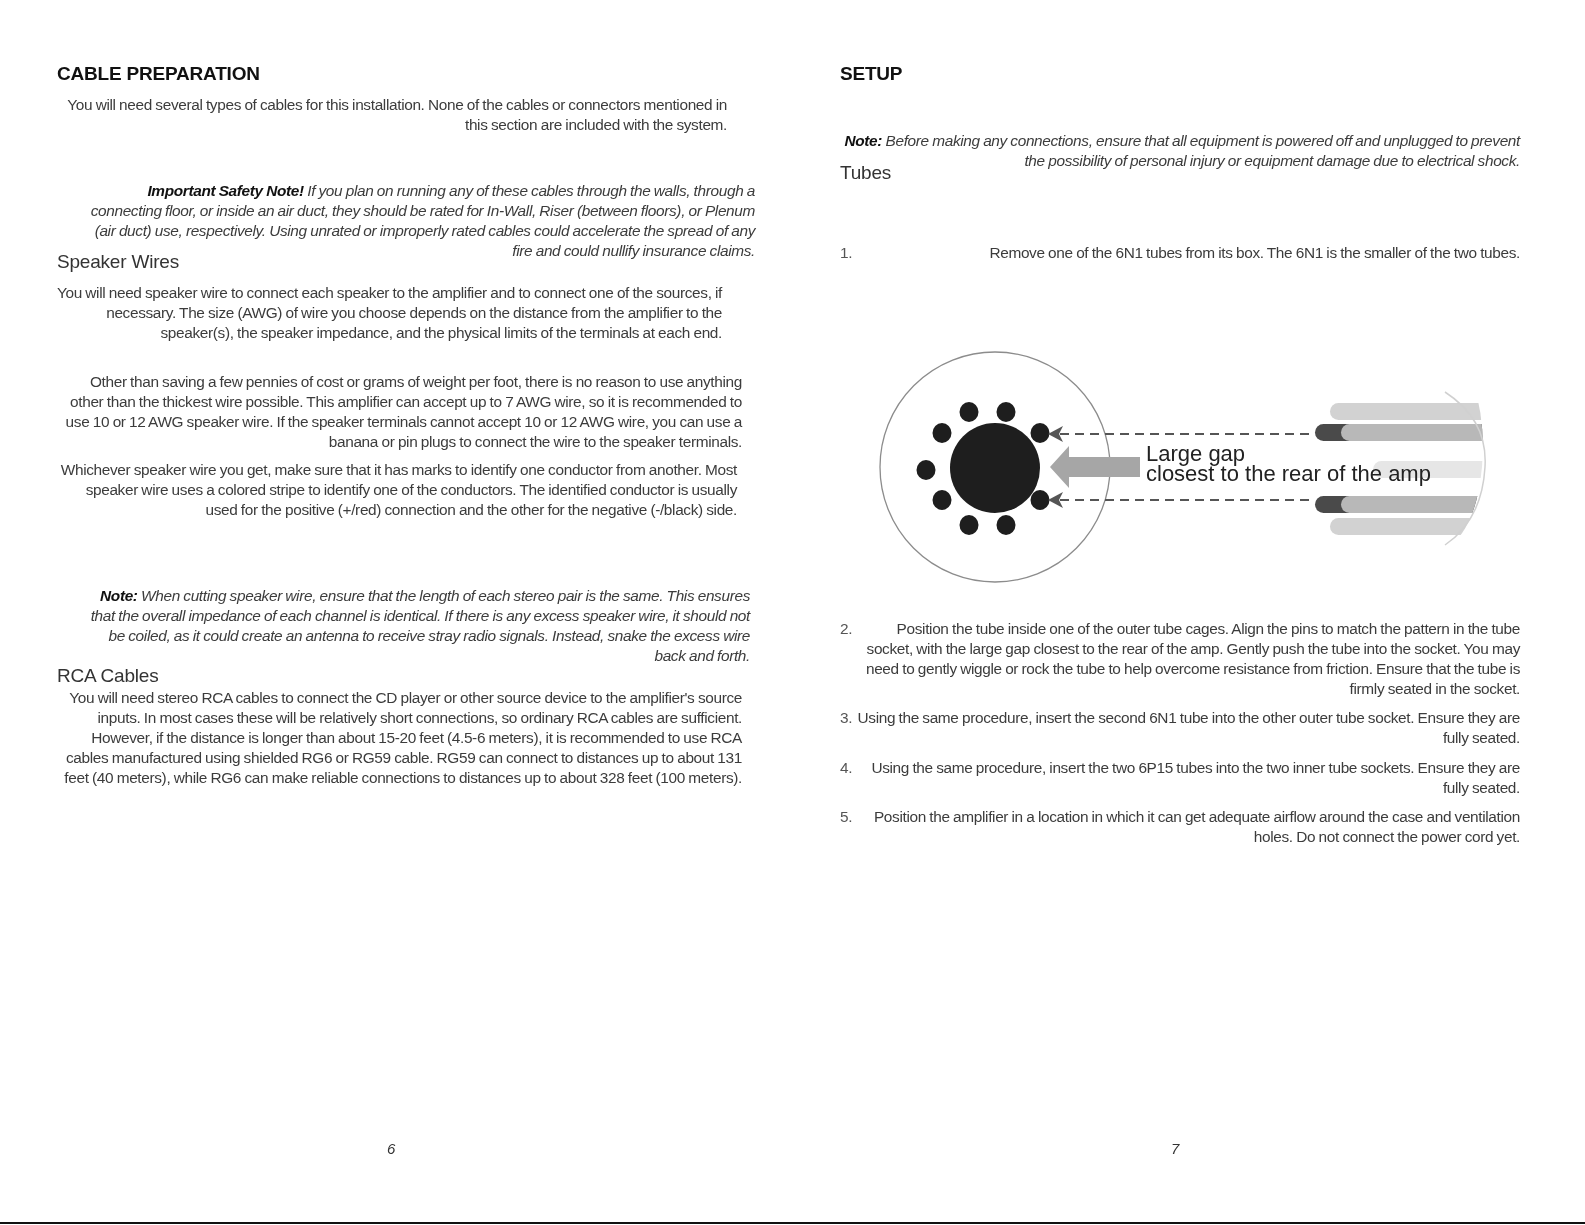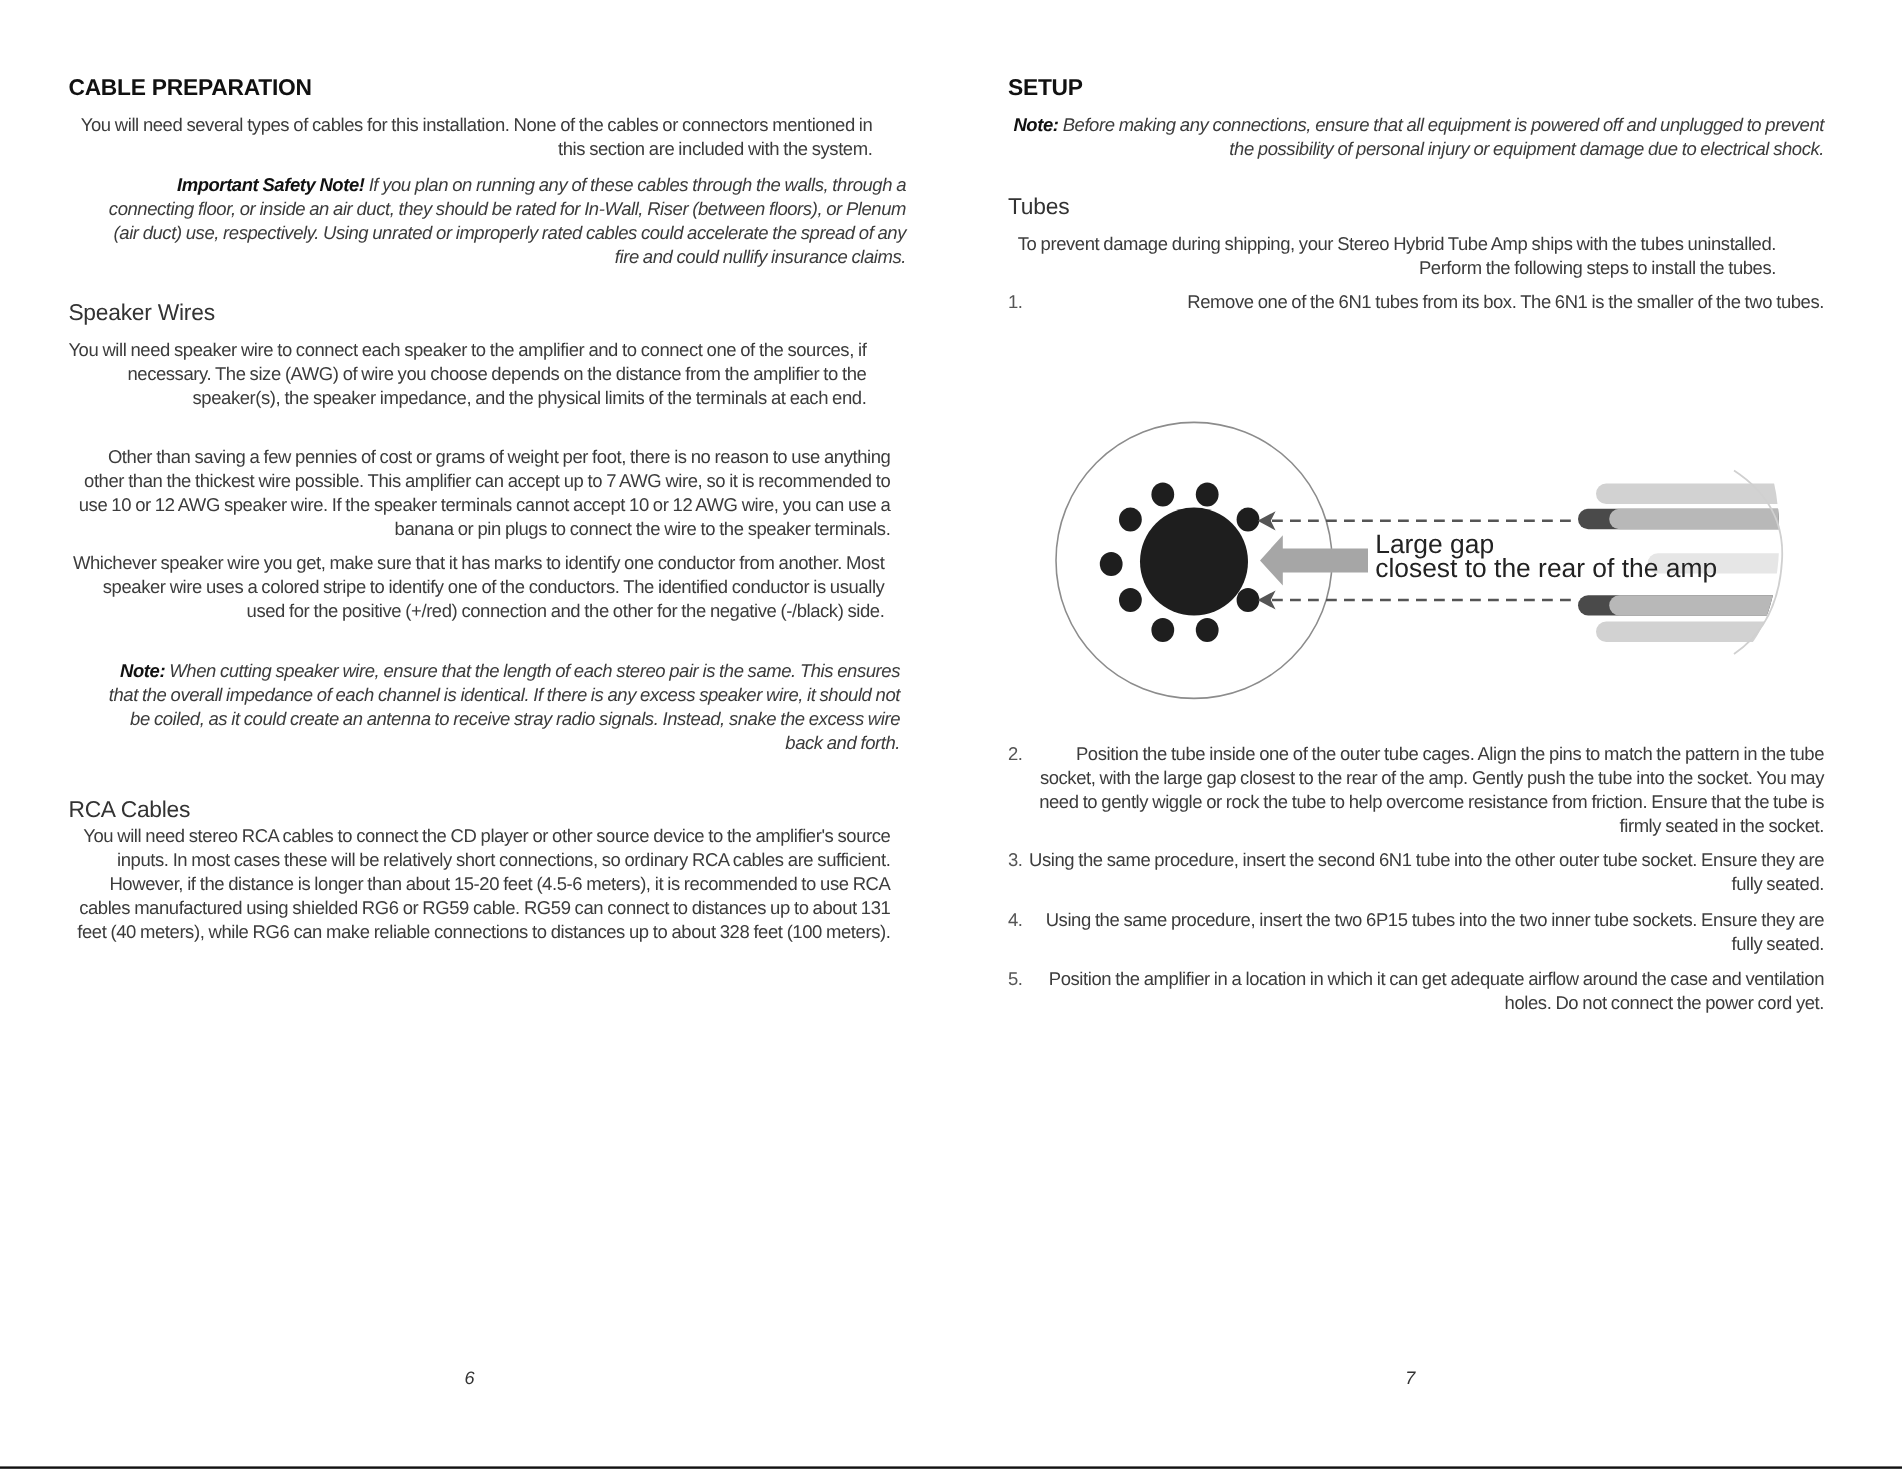--- a/index.html
+++ b/index.html
@@ -5,21 +5,21 @@
   html, body { margin: 0; padding: 0; background: #ffffff; }
   body { width: 1585px; height: 1225px; position: relative; overflow: hidden;
          font-family: "Liberation Sans", sans-serif; color: #3a3a3a; }
   .page { position: absolute; top: 0; height: 1225px; }
   .page-left { left: 57px; width: 695px; }
   .page-right { left: 840px; width: 700px; }
 
   .h1 { position: absolute; left: 0; font-size: 19px; font-weight: bold; color: #111; letter-spacing: -0.2px; margin: 0; }
   .h2 { position: absolute; left: 0; font-size: 19px; font-weight: normal; color: #333; letter-spacing: -0.2px; margin: 0; }
   .p { position: absolute; left: 0; font-size: 15.4px; line-height: 20px; color: #3c3c3c; margin: 0; letter-spacing: -0.35px; word-spacing: -0.5px; text-align: right; }
-  .note { font-style: italic; }
+  .note { font-style: italic; margin-top: 36px; }
   .note b { font-weight: bold; color: #111; font-style: italic; }
   .indent { left: 18px; }
   .li { position: absolute; left: 0; font-size: 15.4px; line-height: 20px; color: #3c3c3c; letter-spacing: -0.35px; word-spacing: -0.5px; }
   .li .num { position: absolute; left: 0; top: 0; color: #555; }
   .li .txt { display: block; margin-left: 16px; text-align: right; }
   .pagenum { position: absolute; font-size: 15px; font-style: italic; color: #333; }
 
   .diagram { position: absolute; left: 860px; top: 340px; width: 640px; height: 250px; }
   .diagram-label { position: absolute; left: 286px; top: 104px; font-size: 22px; line-height: 20px; color: #222; white-space: nowrap; }
 
@@ -50,21 +50,20 @@
 
 <div class="pagenum" style="left:387px; top:1140px;">6</div>
 
 <div class="page page-right">
   <h1 class="h1" style="top:63px;text-align:center;">SETUP</h1>
 
   <p class="p note" style="top:95px; width:680px;"><b>Note:</b><span> Before making any connections, ensure that all equipment is powered off and unplugged to prevent the possibility of personal injury or equipment damage due to electrical shock.</span></p>
 
   <h2 class="h2" style="top:162px;">Tubes</h2>
 
-  <p class="p" style="top:194px; width:640px;">To prevent damage during shipping, your Stereo Hybrid Tube Amp ships with the tubes uninstalled. Perform the following steps to install the tubes.</p>
 
   <div class="li" style="top:243px; width:680px;">
     <span class="num">1.</span>
     <span class="txt">Remove one of the 6N1 tubes from its box. The 6N1 is the smaller of the two tubes.</span>
   </div>
 
 
   <div class="li" style="top:619px; width:680px;">
     <span class="num">2.</span>
     <span class="txt">Position the tube inside one of the outer tube cages. Align the pins to match the pattern in the tube socket, with the large gap closest to the rear of the amp. Gently push the tube into the socket. You may need to gently wiggle or rock the tube to help overcome resistance from friction. Ensure that the tube is firmly seated in the socket.</span>

